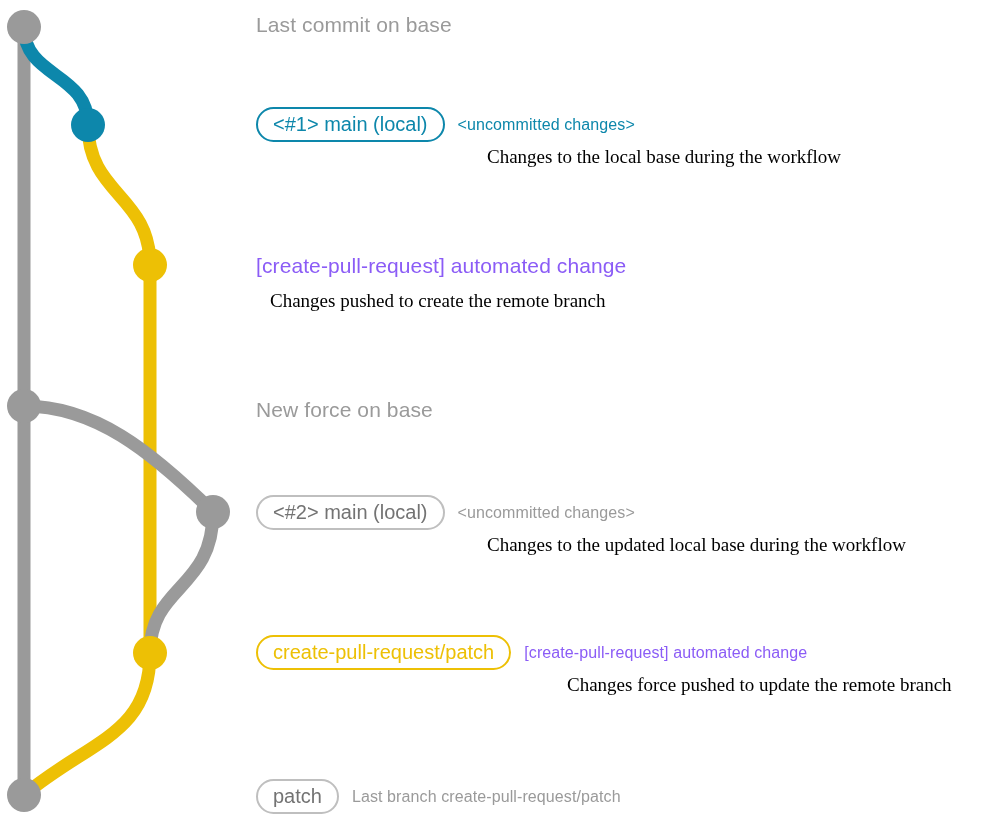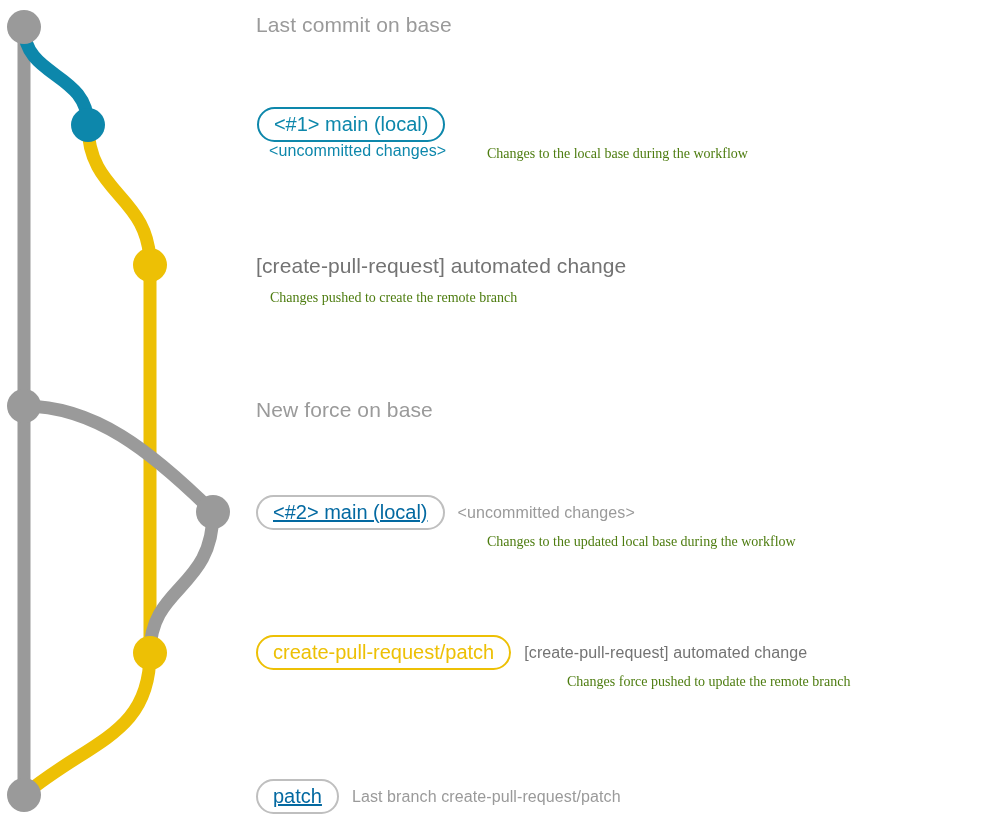--- a/index.html
+++ b/index.html
@@ -61,32 +61,32 @@
   .subject {
     font-family: "Liberation Sans", sans-serif;
     font-size: 16px;
     margin-left: 13px;
     letter-spacing: 0.1px;
   }
 
   .desc {
     position: absolute;
     font-family: "Liberation Serif", serif;
-    font-size: 14px;
-    color: #4d7c0f;
+    font-size: 19px;
+    color: #000000;
     white-space: nowrap;
   }
 
   
   .c-teal   { color: #0d87ab; }
   .p-teal   { border-color: #0d87ab; color: #0d87ab; }
-  .c-yellow { color: #737373; }
+  .c-yellow { color: #8b5cf6; }
   .p-yellow { border-color: #edc005; color: #edc005; }
   .c-gray   { color: #9a9a9a; }
-  .p-gray   { border-color: #bfbfbf; color: #0369a1; text-decoration: underline; }
+  .p-gray   { border-color: #bfbfbf; color: #737373; }
 </style>
 </head>
 <body>
 
 <svg id="graph-svg" viewBox="0 0 981 827" xmlns="http://www.w3.org/2000/svg">
   <g>
 
     <path d="M24,27 L24,406" fill="none" stroke="#9a9a9a" stroke-width="13" stroke-linecap="round"></path>
 
     <path d="M24,27 C24,78 88,72 88,125" fill="none" stroke="#0d87ab" stroke-width="13" stroke-linecap="round"></path>
@@ -114,21 +114,21 @@
     <circle cx="24" cy="795" r="17" fill="#9a9a9a"></circle>
   </g>
 </svg>
 
 <div class="labels-layer">
 
   <div class="row" style="left:256px; top:13px;">
     <span class="plain-title c-gray">Last commit on base</span>
   </div>
 
-  <div class="row" style="left:256px; top:107px;flex-direction:column;">
+  <div class="row" style="left:256px; top:107px;">
     <span class="pill p-teal">&lt;#1&gt; main (local)</span>
     <span class="subject c-teal">&lt;uncommitted changes&gt;</span>
   </div>
   <div class="desc" style="left:487px; top:146px;">Changes to the local base during the workflow</div>
 
   <div class="row" style="left:256px; top:254px;">
     <span class="plain-title c-yellow">[create-pull-request] automated change</span>
   </div>
   <div class="desc" style="left:270px; top:290px;">Changes pushed to create the remote branch</div>
 

